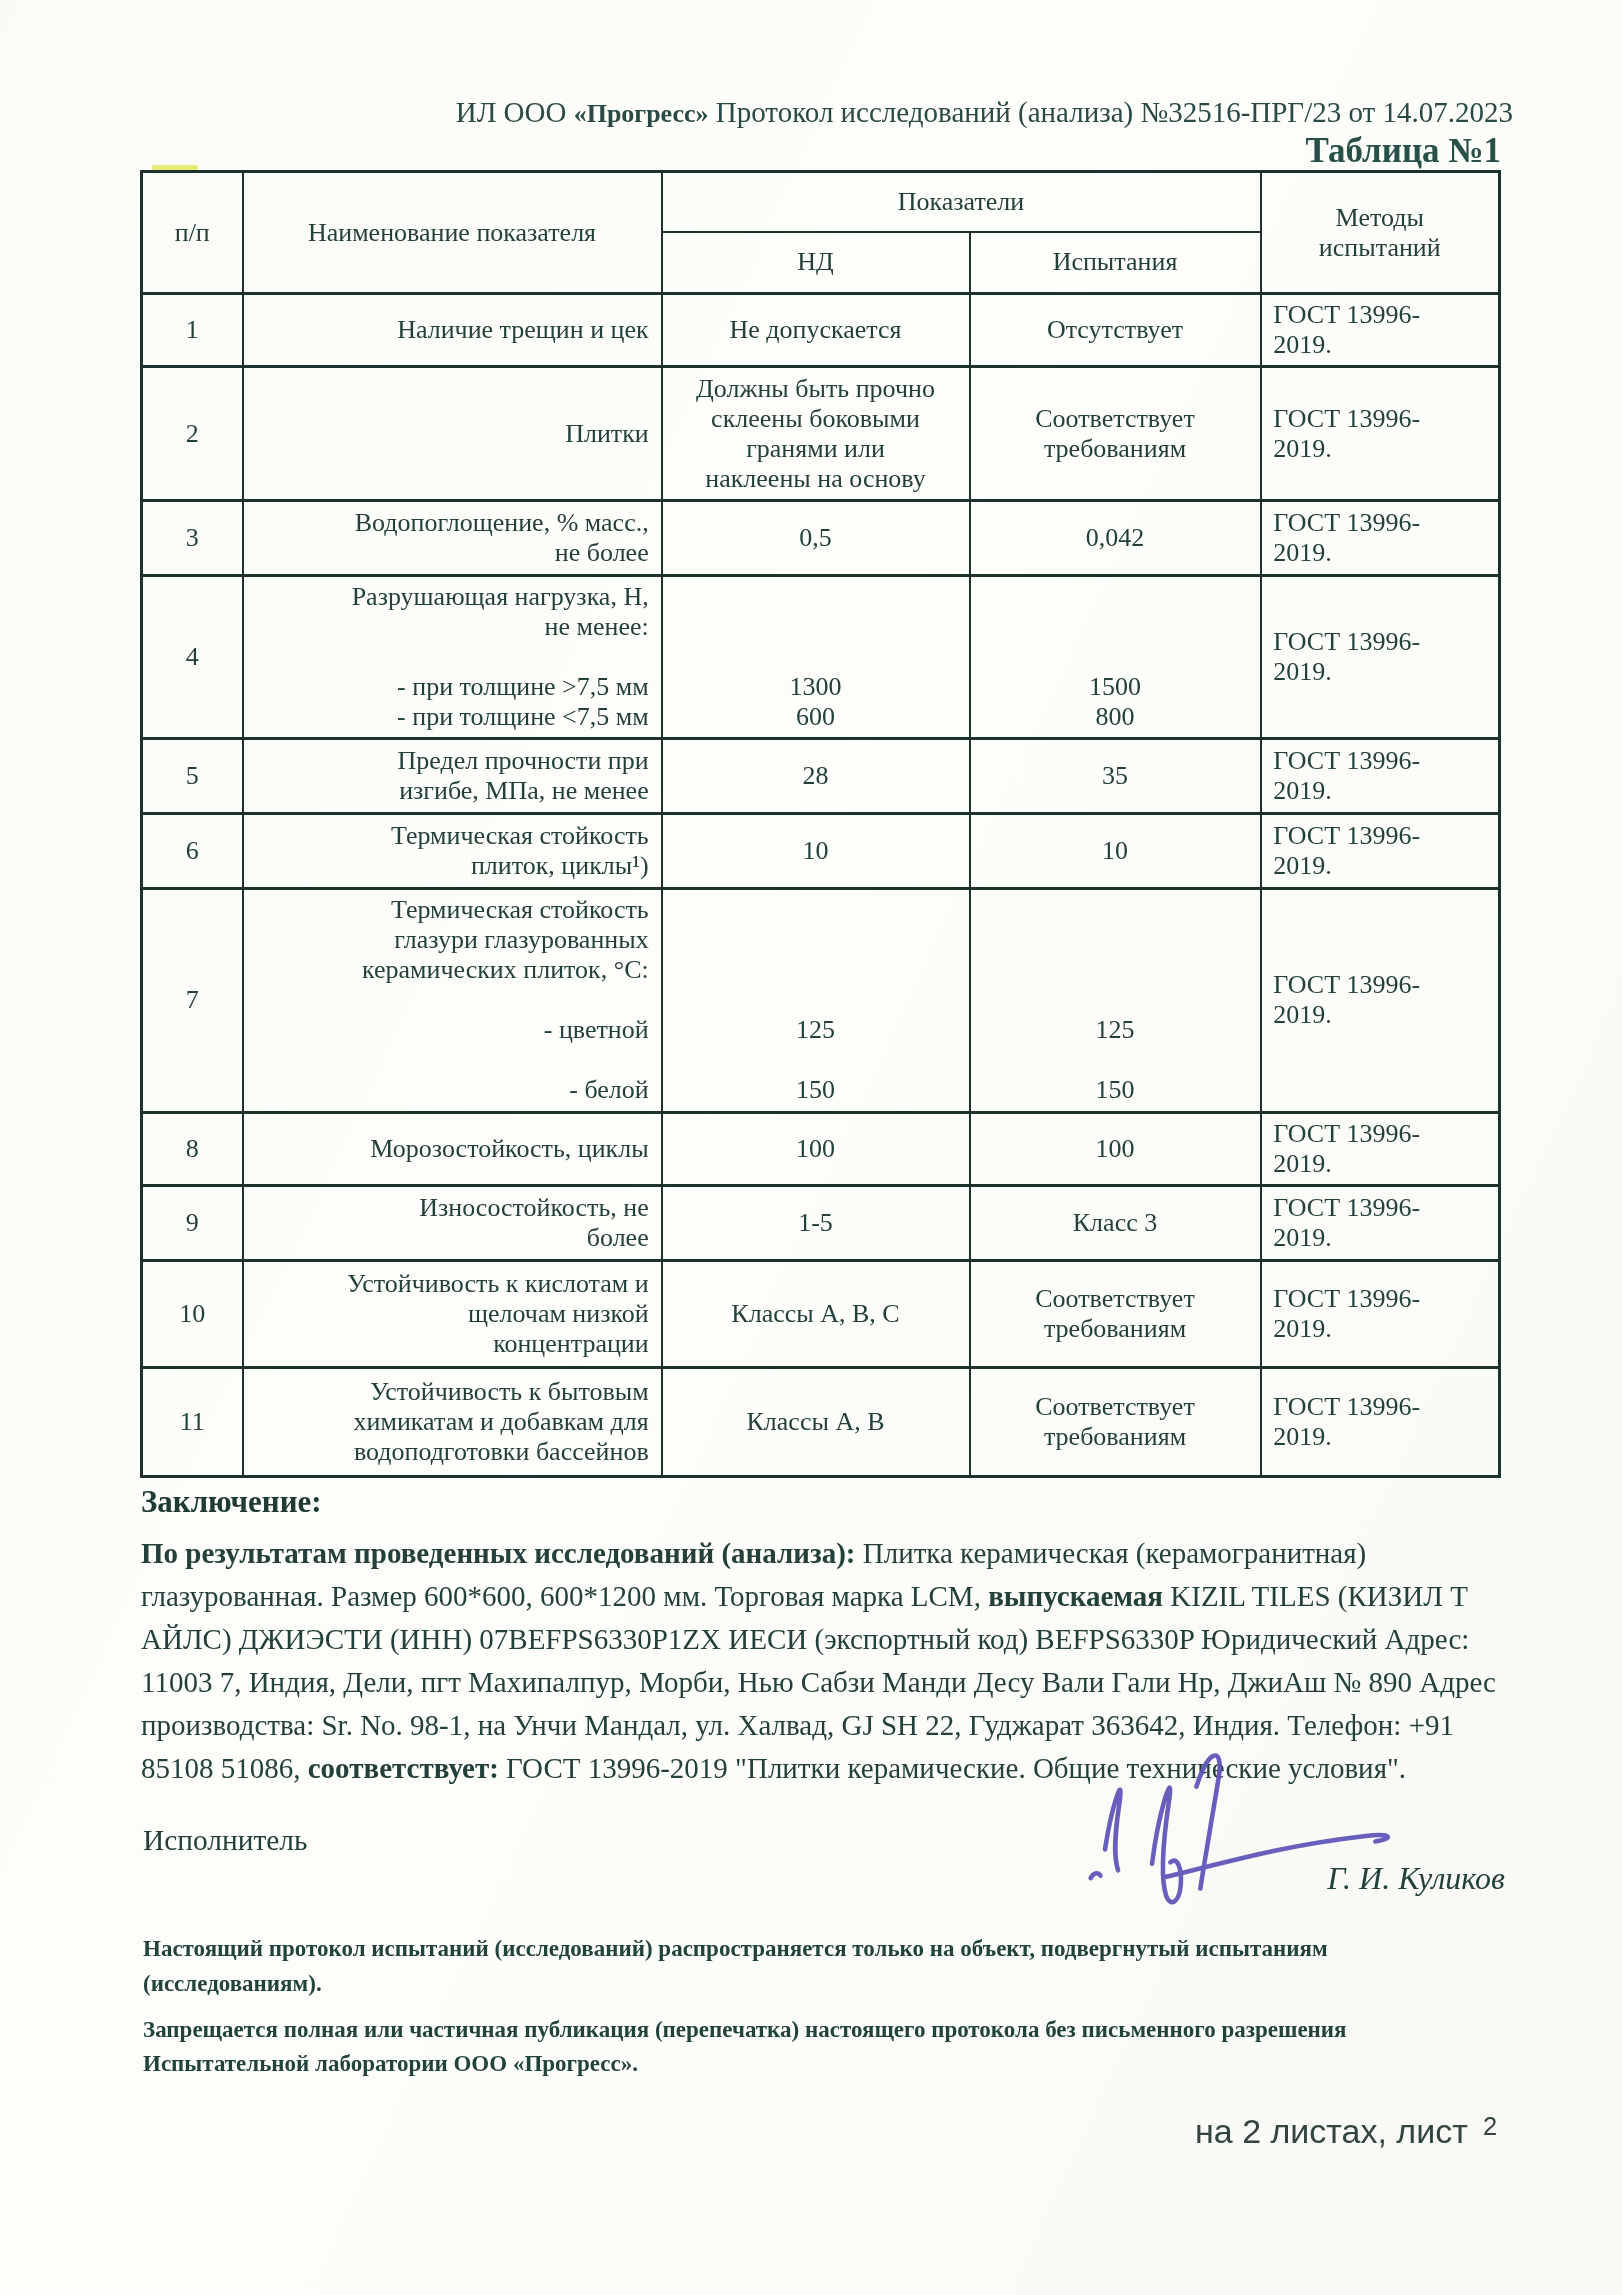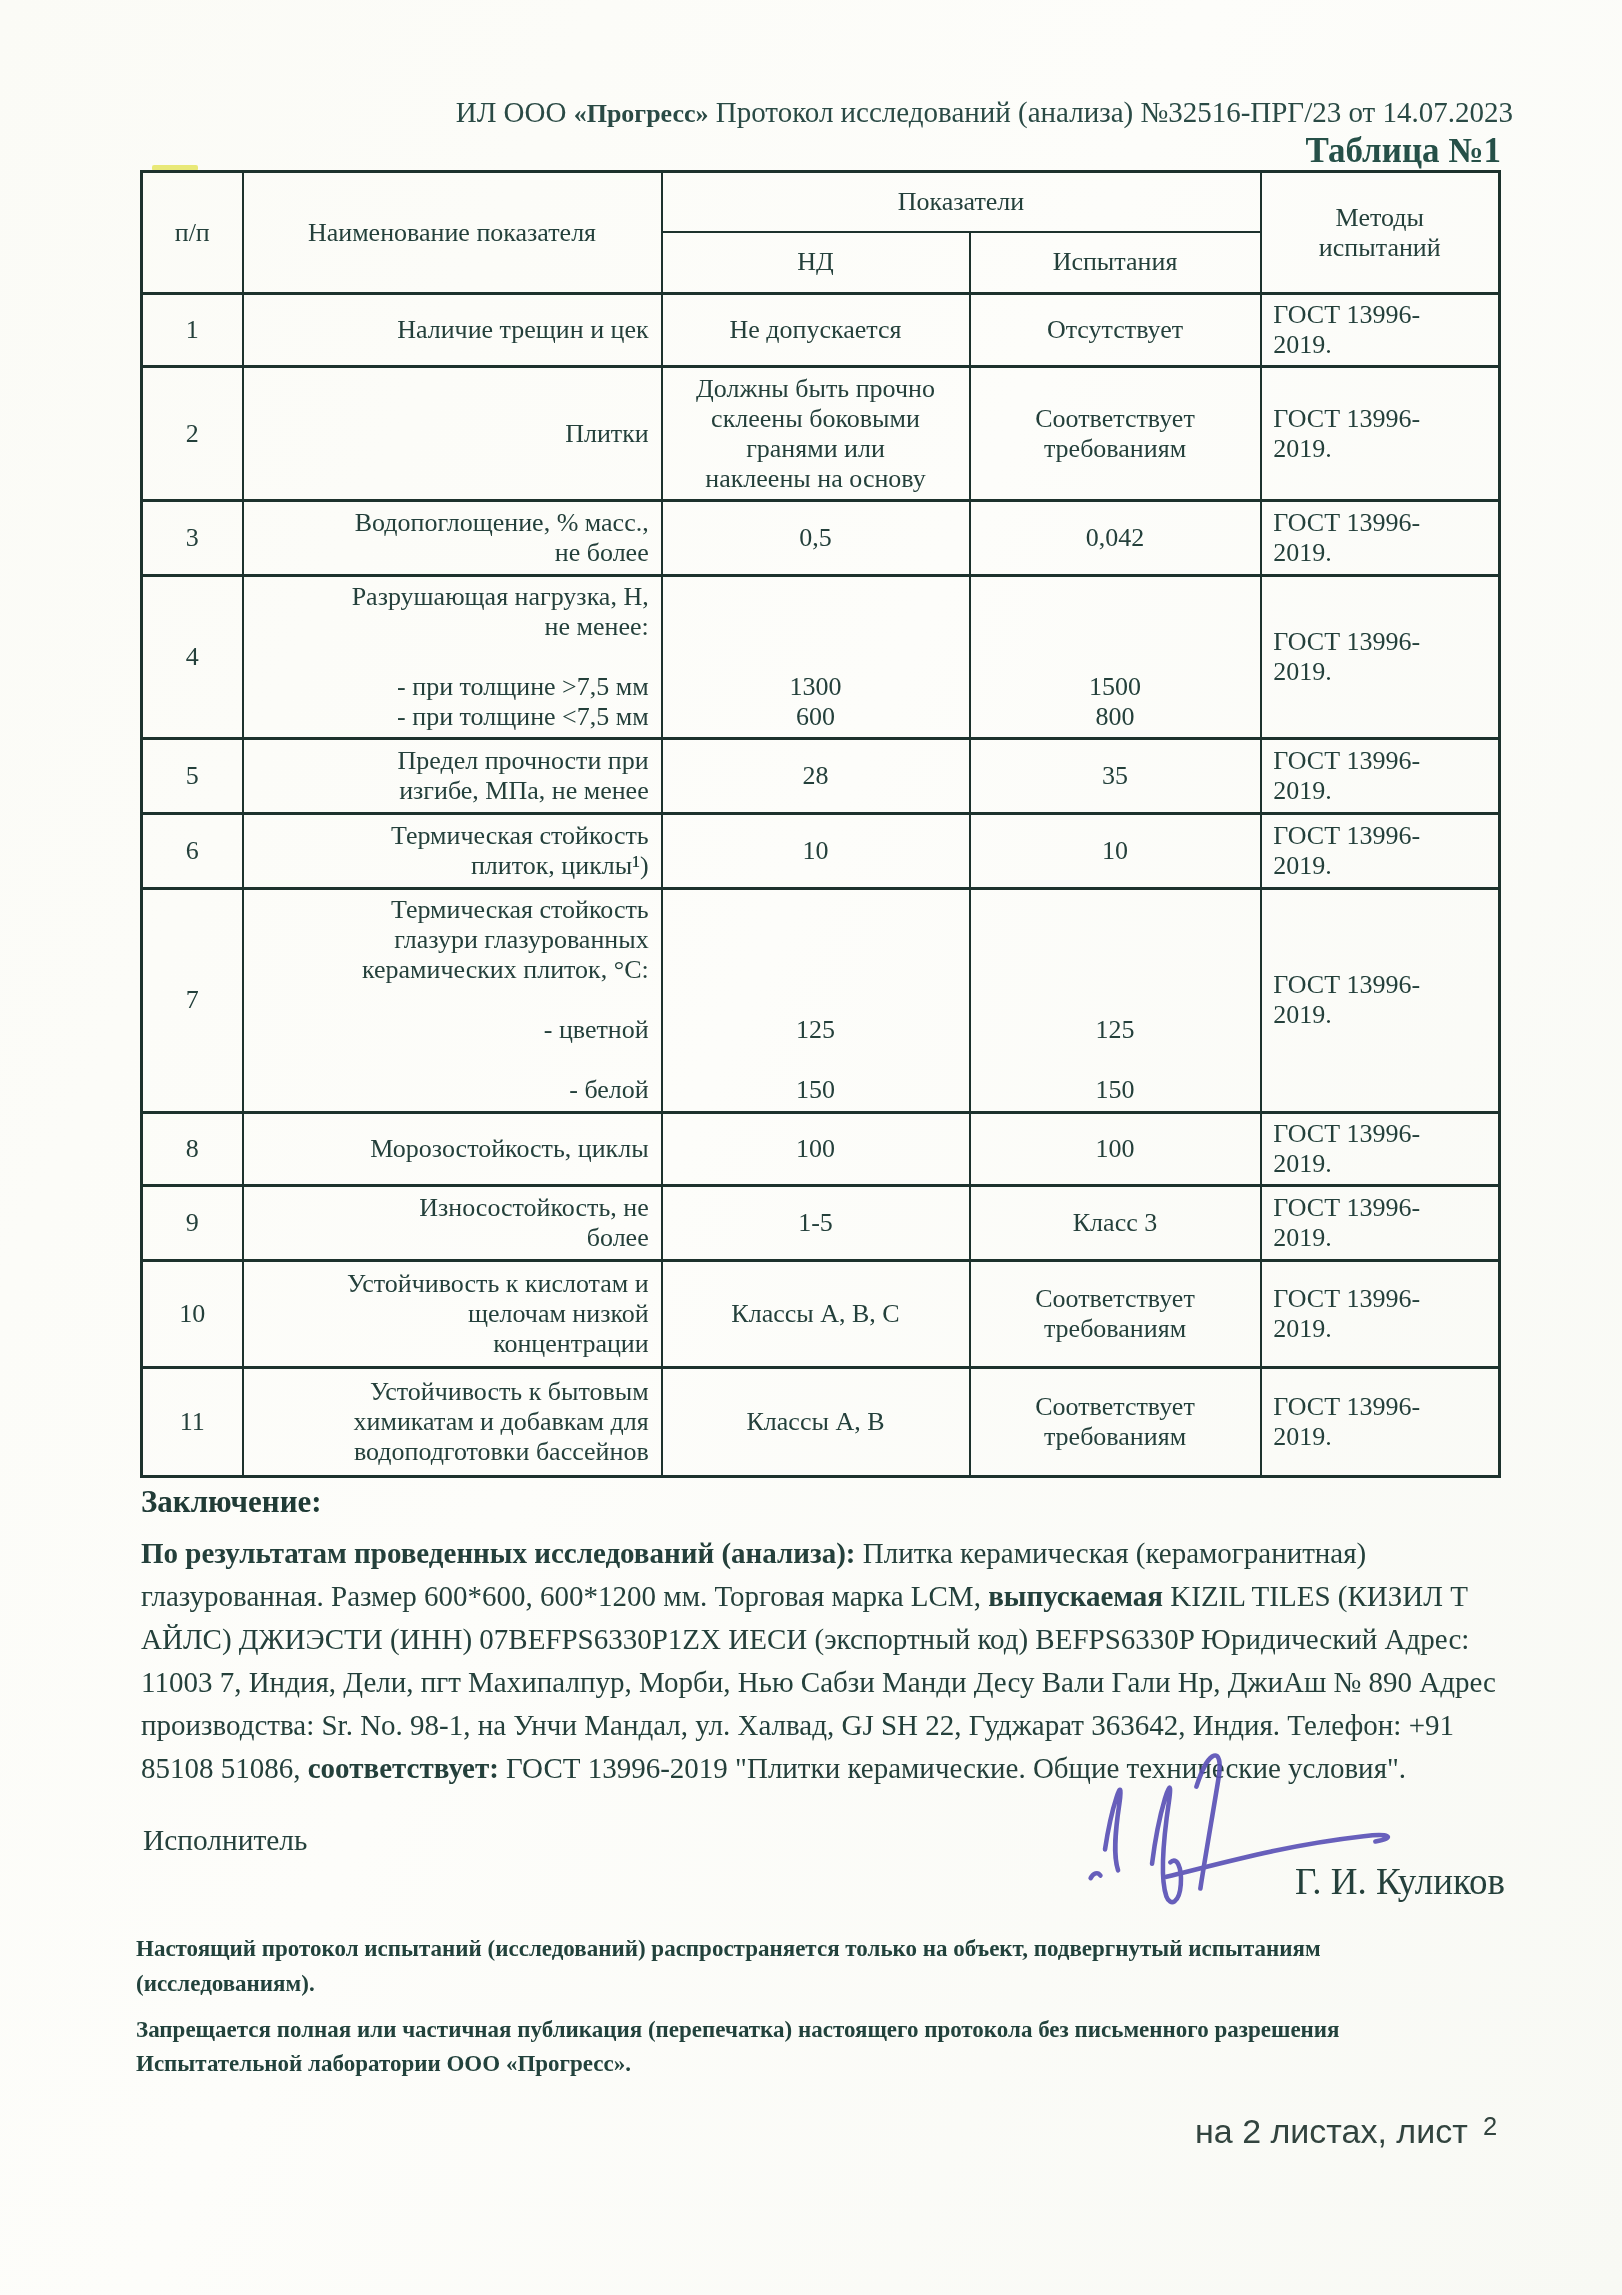--- a/index.html
+++ b/index.html
@@ -46,25 +46,25 @@
   
   .conclusion{
     position:absolute;top:1480px;left:141px;width:1360px;
     font-size:29px;line-height:43px;color:#24403b;
   }
   .conclusion .c-head{font-size:31px;font-weight:bold;margin:0 0 9.2px 0;color:#203b36;}
   .conclusion p{margin:0;}
   .bold{font-weight:bold;}
   
   .executor-label{position:absolute;top:1824px;left:143px;font-size:29.4px;}
-  .executor-name{position:absolute;top:1860px;right:118px;font-size:37px;white-space:nowrap;}
+  .executor-name{position:absolute;top:1860px;right:118px;font-size:32px;white-space:nowrap;font-style:italic;}
   .signature{position:absolute;top:1707px;left:1067px;width:366px;height:209px;}
   
   .footnotes{
-    position:absolute;top:1932px;left:136px;width:1361px;
+    position:absolute;top:1932px;left:143px;width:1361px;
     font-size:23px;font-weight:bold;line-height:1.5;color:#22423c;font-family:Liberation Serif, serif;
   }
   .footnotes .fn{margin:0 0 11.8px 0;}
   
   .page-note{
     position:absolute;top:2112px;left:1195px;
     font-family:"Liberation Sans","DejaVu Sans",sans-serif;
     font-size:34px;color:#32443f;white-space:nowrap;
   }
   .page-number{

